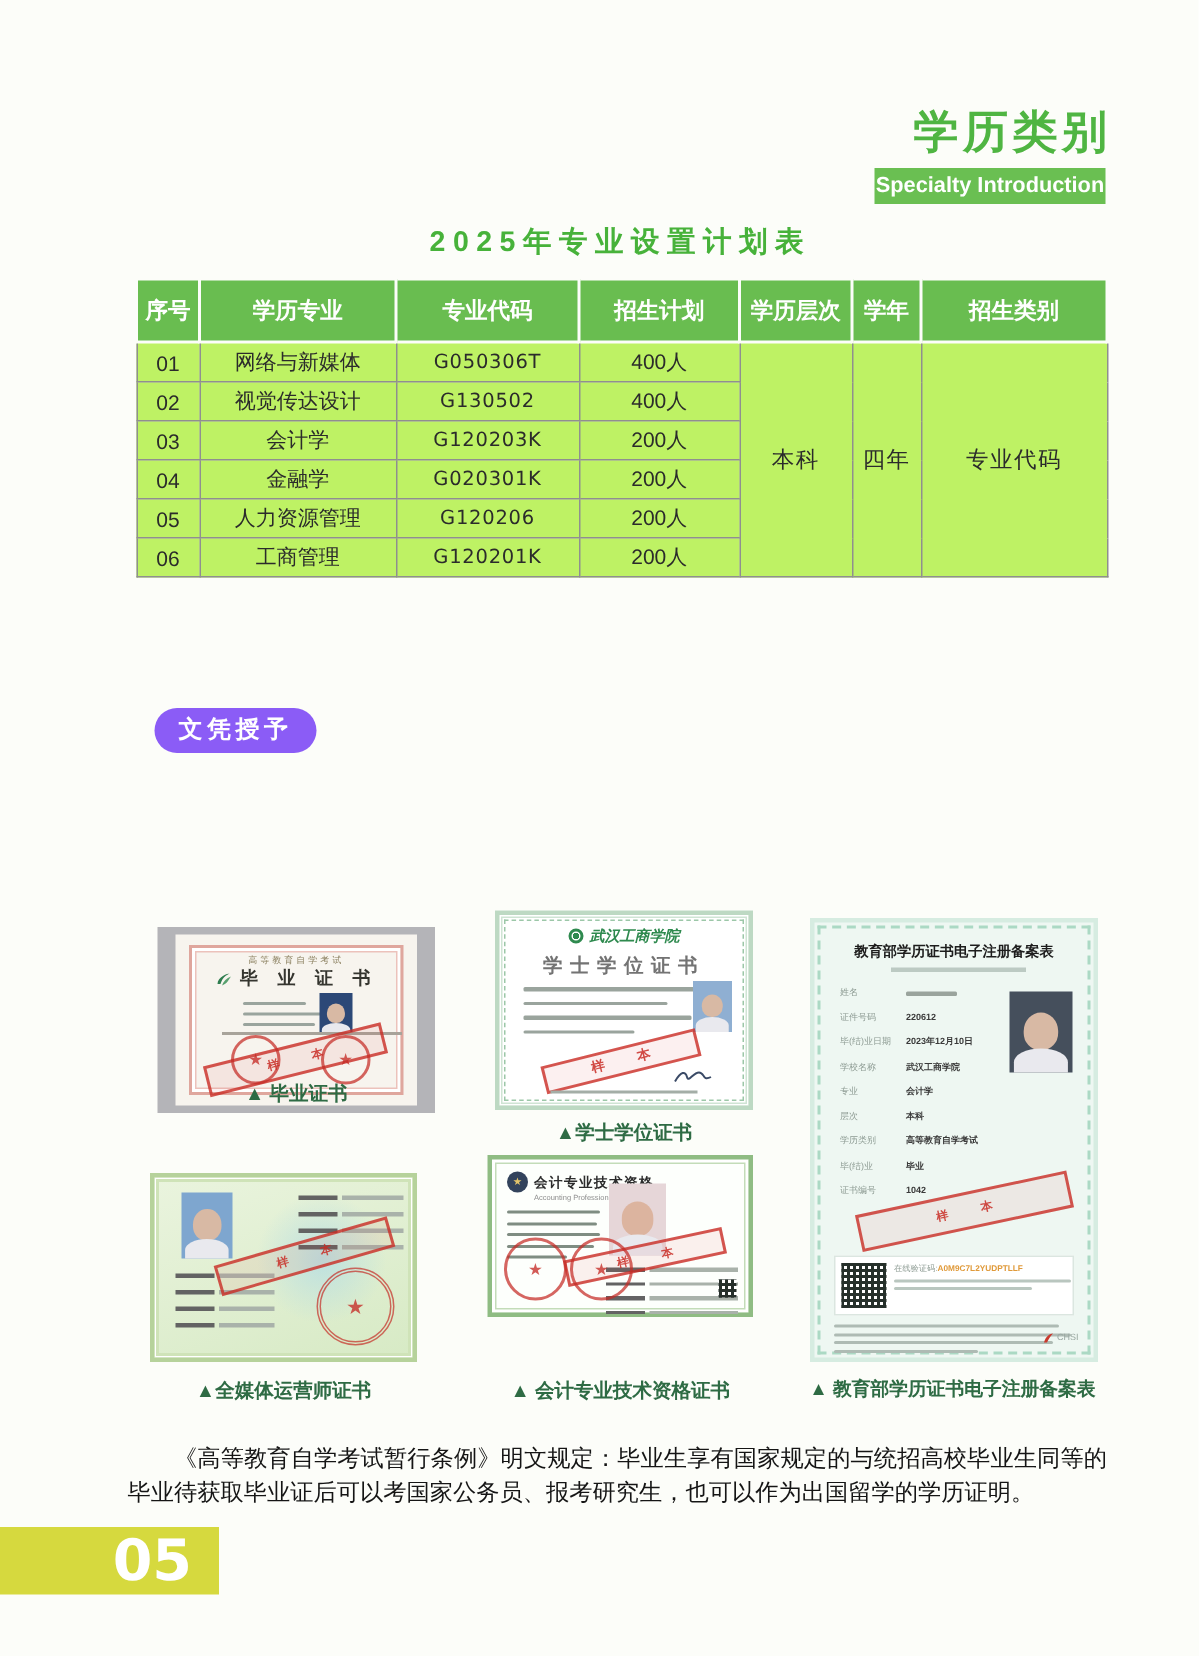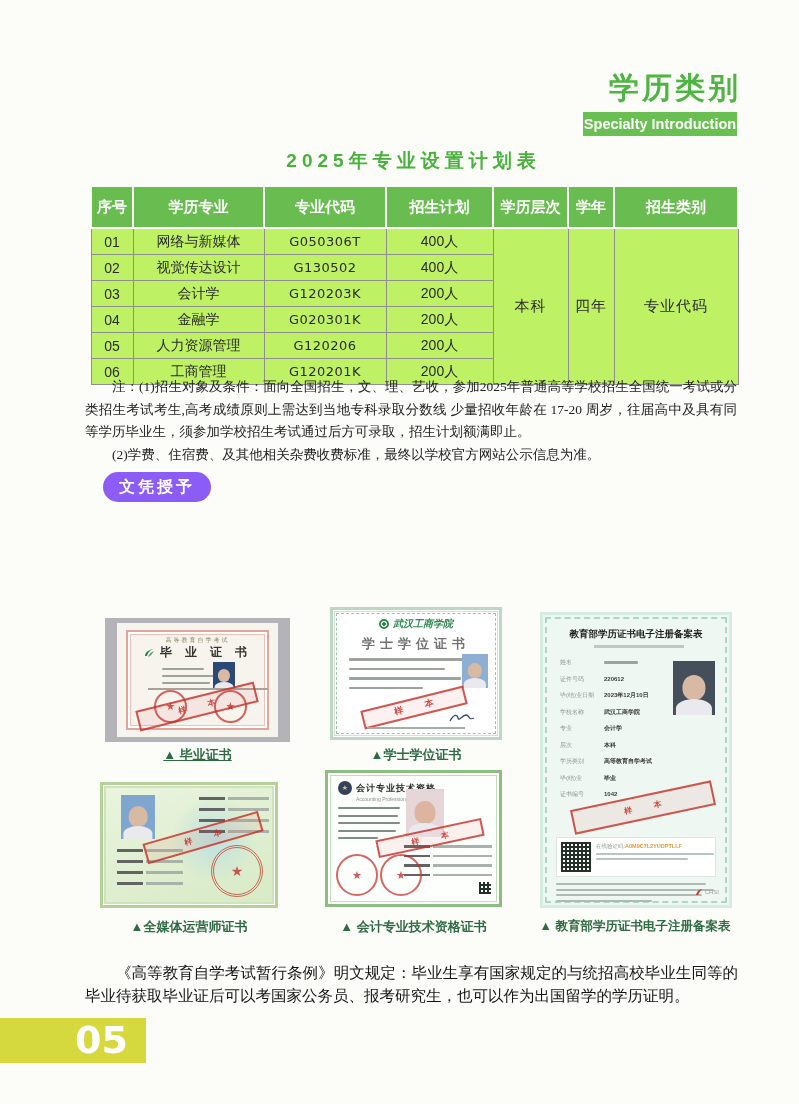--- a/index.html
+++ b/index.html
@@ -112,39 +112,39 @@
   .med-r{position:absolute;left:96px;top:12px;width:70px;}
   .mrow{display:flex;gap:3px;margin-bottom:8.5px;}
   .mrow .b1{width:26px;height:2.5px;background:#636363;}
   .mrow .b2{flex:1;height:2.5px;background:#a9b2aa;}
   .med-l{position:absolute;left:14px;top:64px;width:66px;}
   .med-stamp{left:40px;top:42px;width:116px;height:17px;transform:rotate(-16deg);font-size:8px;}
   .med-seal{right:12px;bottom:8px;width:46px;height:46px;border:3px double rgba(196,38,32,.68);}
   .med-seal .star{font-size:14px;}
 
   
-  .c-acct{left:325px;top:770px;width:177px;height:137px;background:#fdfffc;border:3px solid #8fbc83;
+  .c-acct{left:325px;top:770px;width:177px;height:108px;background:#fdfffc;border:3px solid #8fbc83;
           box-shadow:inset 0 0 0 2px #fff,inset 0 0 0 3px #c3dcb8;}
   .acc-head{position:absolute;left:10px;top:8px;display:flex;align-items:center;gap:4px;}
   .acc-emblem{width:14px;height:14px;border-radius:50%;background:#33435c;color:#e4c56a;font-size:7px;
               display:flex;align-items:center;justify-content:center;flex:none;}
   .acc-title{font-size:9px;font-weight:bold;color:#2c2c2c;font-family:"Liberation Serif",serif;letter-spacing:1px;}
   .acc-sub{position:absolute;left:28px;top:23px;font-size:5px;color:#8f8f8f;}
   .acc-para{position:absolute;left:10px;top:34px;width:62px;}
   .acc-para .bar{height:2px;background:#7f8d82;margin-bottom:5.5px;}
   .acc-photo{left:78px;top:16px;width:38px;height:48px;background:#e6d6d8;}
   .acc-photo::before{background:#dcb49f;}
   .acc-r{position:absolute;left:76px;top:72px;width:88px;}
   .acc-r .mrow{margin-bottom:7px;}
   .acc-stamp{left:48px;top:56px;width:104px;height:14px;transform:rotate(-12deg);font-size:8px;}
   .acc-seal1{left:8px;bottom:8px;width:38px;height:38px;}
   .acc-seal2{left:52px;bottom:8px;width:38px;height:38px;}
   .acc-qr{position:absolute;right:8px;bottom:10px;width:12px;height:12px;}
 
-  .l-dip{left:105px;width:185px;top:746px;text-decoration:underline;}
+  .l-dip{left:105px;width:185px;top:720px;}
   .l-deg{left:330px;width:172px;top:746px;}
   .l-reg{left:532px;width:206px;top:918px;font-size:12.5px;}
   .l-med{left:100px;width:178px;top:918px;}
   .l-acc{left:325px;width:177px;top:918px;}
 
   .pagenum{position:absolute;left:0;top:1018px;width:146px;height:45px;background:#d6d93e;color:#fff;
            font-family:"DejaVu Sans",sans-serif;font-size:38px;font-weight:bold;text-align:right;
            line-height:45px;padding-right:18px;box-sizing:border-box;}
 </style>
 </head>
@@ -213,24 +213,20 @@
       </tr>
       <tr>
         <td>06</td>
         <td>工商管理</td>
         <td class="code">G120201K</td>
         <td>200人</td>
       </tr>
     </tbody>
   </table>
 
-  <div class="notes">
-    <p>注：(1)招生对象及条件：面向全国招生，文、理、艺收，参加2025年普通高等学校招生全国统一考试或分类招生考试考生,高考成绩原则上需达到当地专科录取分数线 少量招收年龄在 17-20 周岁，往届高中及具有同等学历毕业生，须参加学校招生考试通过后方可录取，招生计划额满即止。</p>
-    <p>(2)学费、住宿费、及其他相关杂费收费标准，最终以学校官方网站公示信息为准。</p>
-  </div>
 
   <div class="pill">文凭授予</div>
 
   <div class="cert c-diploma">
     <div class="dip-paper">
       <div class="dip-frame">
         <div class="dip-head">高等教育自学考试</div>
         <div class="dip-trow">
           <svg width="12" height="12" viewBox="0 0 12 12">
             <path d="M2 9 C2 4 9 2 10 2 C6 4 5 6 4 9 Z" fill="#2f7d4f"></path>

